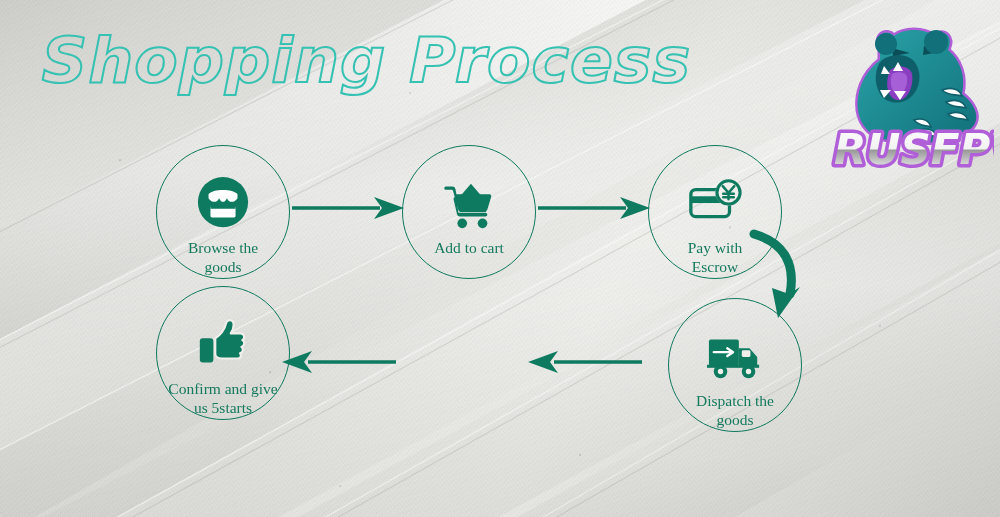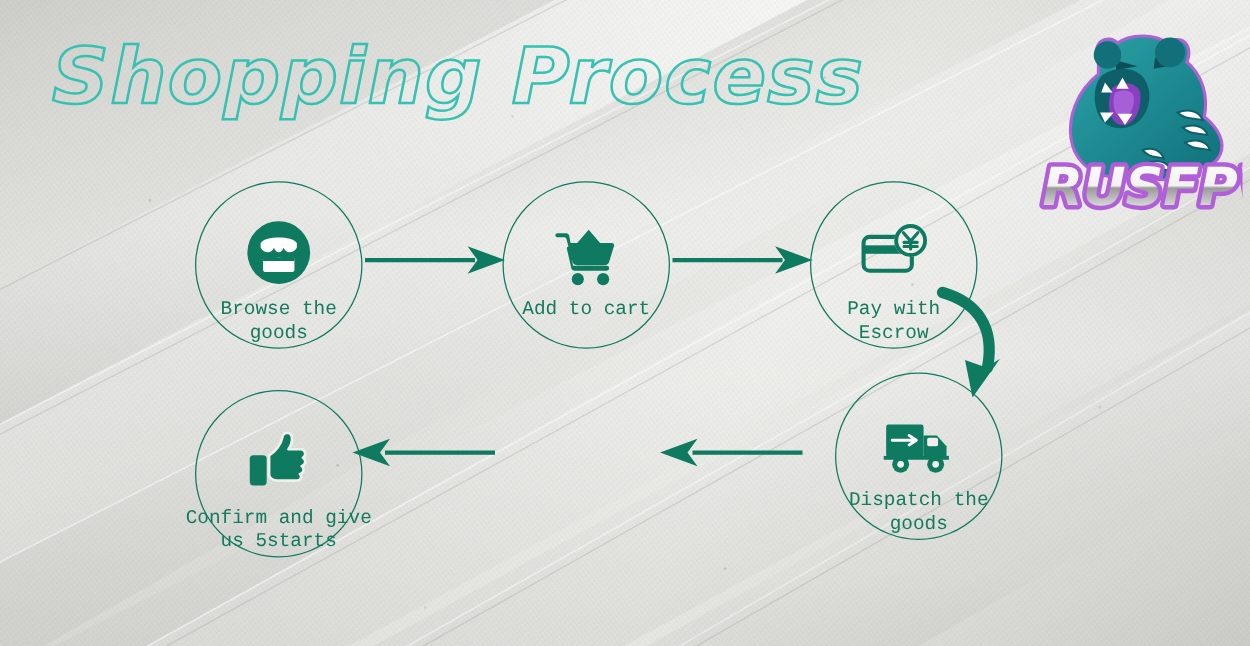--- a/index.html
+++ b/index.html
@@ -53,35 +53,35 @@
 
   
   .node{position:absolute;width:134px;height:134px;border-radius:50%;
         border:1.8px solid #0e7a5f;box-sizing:border-box;}
   .node .icon{position:absolute;left:50%;top:30px;transform:translateX(-50%);
         width:62px;height:56px;}
   .node .icon svg{display:block;width:100%;height:100%;}
   .node .label{
         position:absolute;left:-22px;right:-22px;top:92px;
         text-align:center;color:#147a5e;
-        font-family:Liberation Mono, monospace;
+        font-family:Liberation Serif, serif;
         font-size:15.5px;line-height:19px;font-weight:400;
         white-space:pre-line;
   }
 
   .arrow{position:absolute;}
   .arrow svg{display:block;overflow:visible;}
 
   
   #node-browse{left:156px;top:145px;}
   #node-cart{left:402px;top:145px;}
   #node-pay{left:648px;top:145px;}
   #node-dispatch{left:668px;top:298px;}
   #node-sign{left:402px;top:298px;}
-  #node-confirm{left:156px;top:312px;}
+  #node-confirm{left:156px;top:286px;}
 
   #arrow-1{left:292px;top:194px;}
   #arrow-2{left:538px;top:194px;}
   #arrow-3{left:748px;top:232px;}
   #arrow-4{left:522px;top:348px;}
   #arrow-5{left:276px;top:348px;}
 </style>
 </head>
 <body>
 

